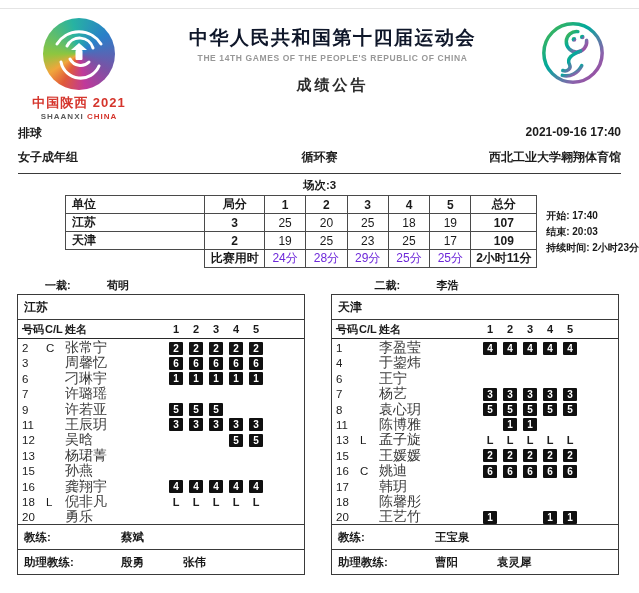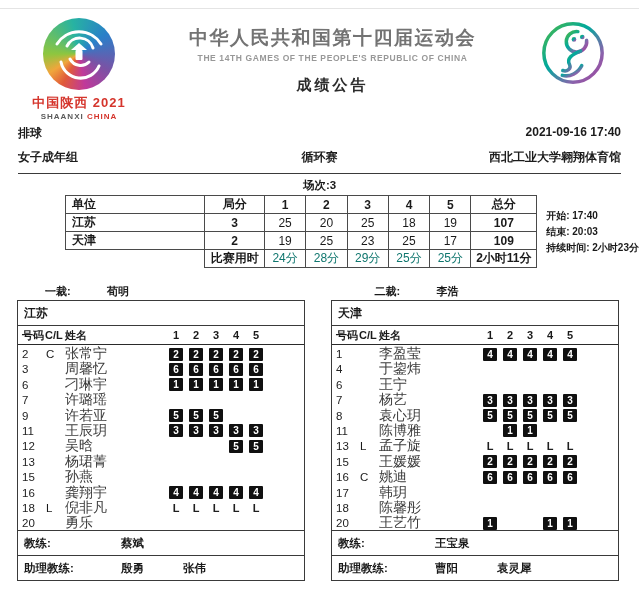--- a/index.html
+++ b/index.html
@@ -20,21 +20,21 @@
     background: conic-gradient(from -90deg,
       #8ec63f, #27b3a2 22%, #2a7fc9 40%, #7a52a5 58%,
       #c0399a 72%, #e05a3a 83%, #f0a63c 91%, #8ec63f 100%);
     position: relative;
   }
   .emblem-circle svg { position: absolute; left: 0; top: 0; }
   .emblem-cn { font-size: 13px; font-weight: bold; color: #d5352c; letter-spacing: 1px; white-space: nowrap; }
   .emblem-en { font-size: 8px; font-weight: bold; color: #5a5a5a; letter-spacing: 1px; white-space: nowrap; }
   .emblem-en .red { color: #d5352c; }
   .hdr-center { flex: 1; text-align: center; padding-top: 9px; }
-  .title-cn { font-size: 19px; font-weight: bold; color: #737373; letter-spacing: 1.5px; white-space: nowrap; }
+  .title-cn { font-size: 19px; font-weight: bold; color: #0f172a; letter-spacing: 1.5px; white-space: nowrap; }
   .title-en { font-size: 8.5px; font-weight: bold; color: #989898; letter-spacing: 0.6px; margin-top: 2px; white-space: nowrap; }
   .bulletin { font-size: 15px; font-weight: bold; color: #2b2b2b; letter-spacing: 3px; margin-top: 13px; }
   .logo-right { width: 96px; display: flex; justify-content: center; padding-top: 2px; }
 
   
   .meta-row { display: flex; padding: 0 18px; font-weight: bold; font-size: 12px; color: #1c1c1c; justify-content: center; }
   .meta-row.r1 { margin-top: 4px; justify-content: space-between; }
   .meta-row.r2 { margin-top: 7px; }
   .m-left { width: 190px; text-align: left; }
   .m-mid { flex: 1; text-align: center; }
@@ -45,25 +45,25 @@
   
   .score-section { display: flex; align-items: flex-start; margin: 2px 0 0 65px; }
   table.score-table { border-collapse: collapse; font-size: 12px; }
   .score-table td { border: 1px solid #4a4a4a; text-align: center; height: 17px; padding: 0 2px; white-space: nowrap; }
   .score-table td.unit { text-align: left; padding-left: 6px; width: 146px; }
   .score-table td.sw { width: 60px; }
   .score-table td.set { width: 42px; }
   .score-table td.total { width: 66px; }
   .score-table .b { font-weight: bold; }
   .score-table td.empty { border: none; }
-  .score-table td.gray { color: #0f766e; margin-top: 32px; }
+  .score-table td.gray { color: #6d28d9; margin-top: 32px; }
   .time-info { margin-left: 9px; padding-top: 13px; font-size: 10px; font-weight: bold; line-height: 1.6; white-space: nowrap; }
 
   
-  .refs { display: flex; padding: 0 17px; margin-top: 16px; margin-bottom: 1px; gap: 28px; }
+  .refs { display: flex; padding: 0 17px; margin-top: 10px; margin-bottom: 1px; gap: 28px; }
   .ref { width: 288px; display: flex; font-size: 11px; font-weight: bold; }
   .ref + .ref { margin-left: 26px; }
   .ref-label { margin-left: 28px; width: 62px; }
 
   
   .rosters { display: flex; padding: 0 17px; }
   .rosters .roster + .roster { margin-left: 26px; }
   section.roster { width: 288px; border: 1.5px solid #3a3a3a; background: #fff; }
   .team-row { font-weight: bold; font-size: 12px; padding: 4px 6px 3px 6px; border-bottom: 1.2px solid #3a3a3a; }
   .hd-row, .p-row {

